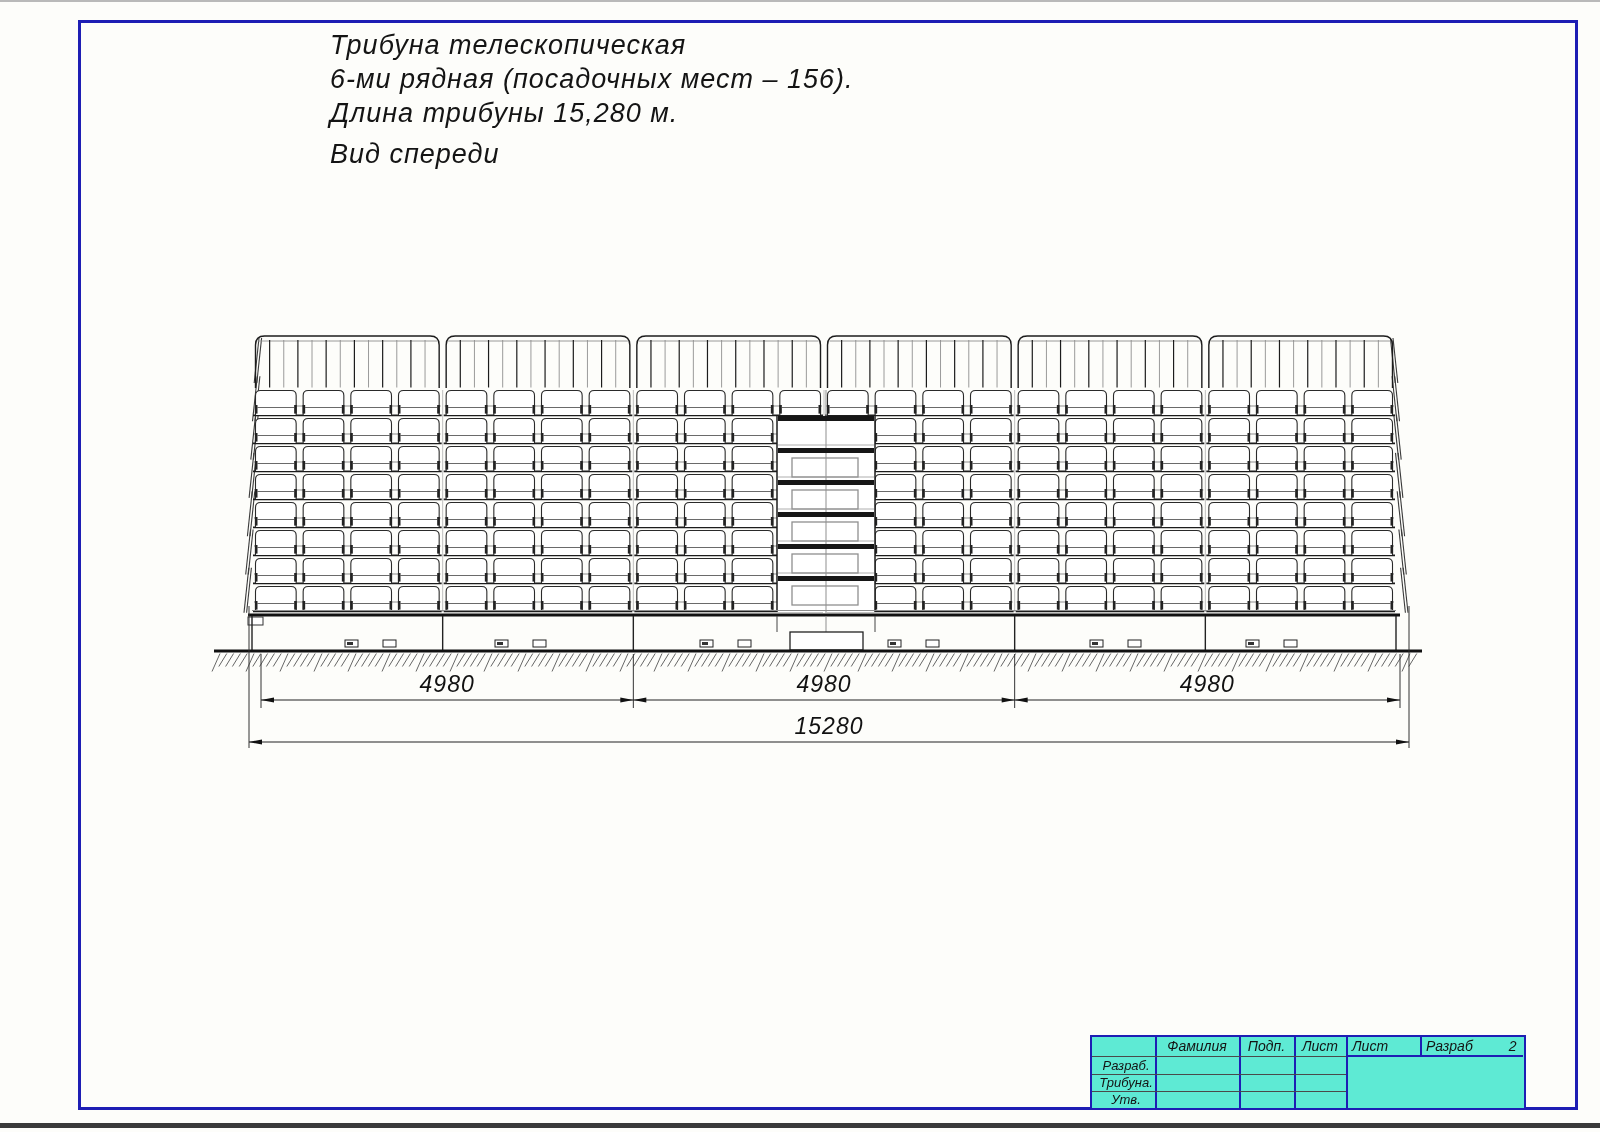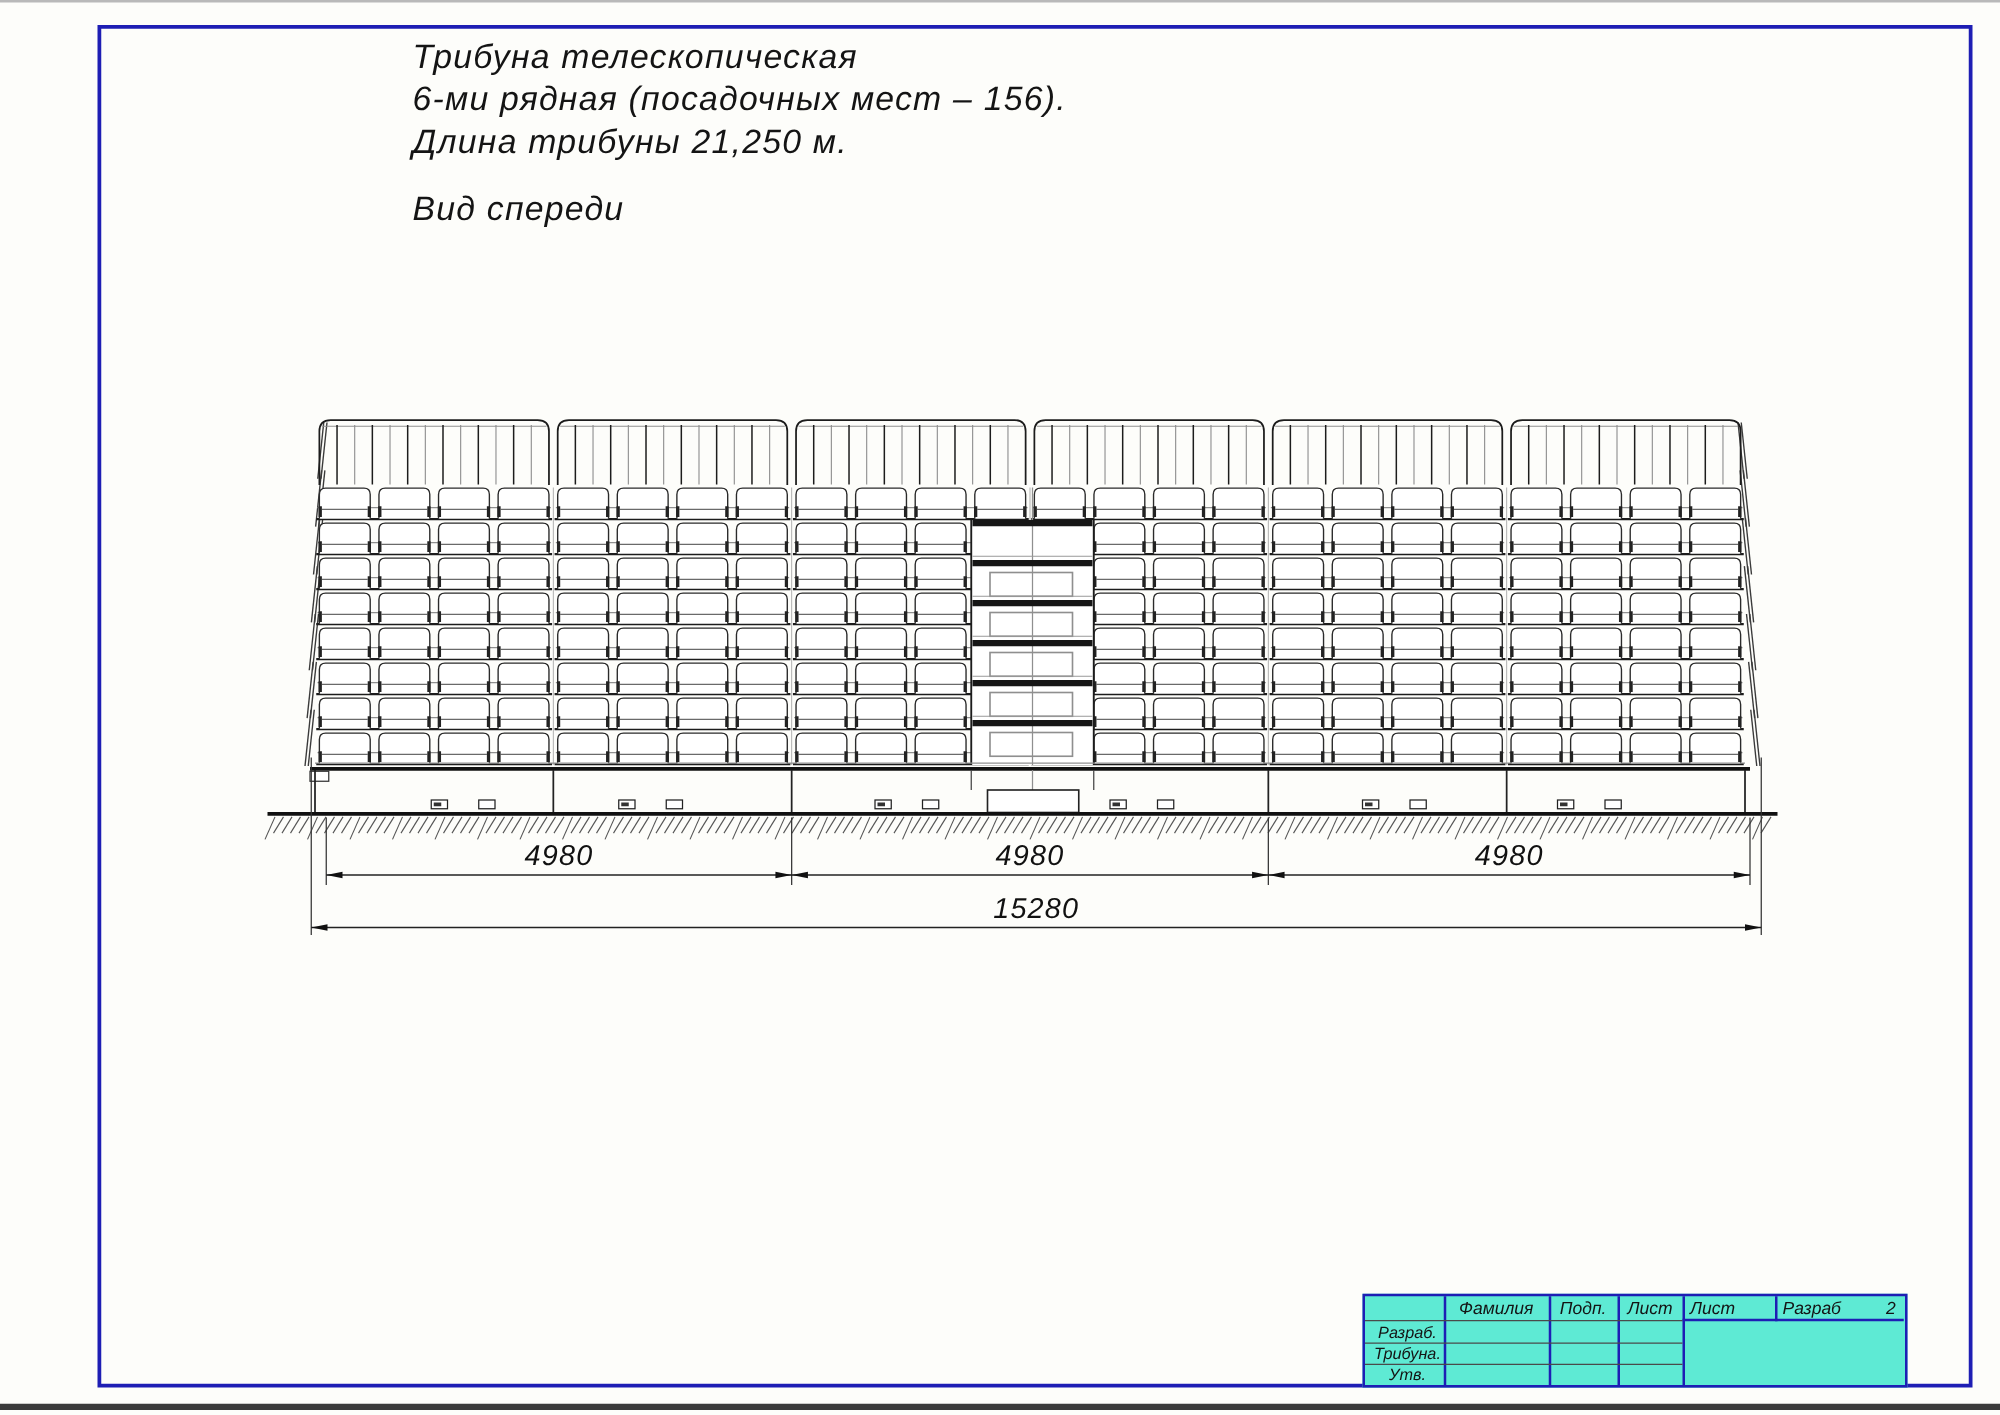--- a/index.html
+++ b/index.html
@@ -4,21 +4,21 @@
 <style>
   html,body{margin:0;padding:0;background:#ffffff;}
   .page{position:relative;width:1600px;height:1132px;background:#fdfdfa;overflow:hidden;
         font-family:"Liberation Sans",sans-serif;}
   .page-edge-top{position:absolute;left:0;top:0;width:1600px;height:2px;background:#b9b9b9;}
   .page-edge-bottom{position:absolute;left:0;top:1123px;width:1600px;height:5px;background:#3a3a3a;}
   .frame{position:absolute;left:78px;top:20px;width:1500px;height:1090px;
          border:3px solid #1e1eb4;box-sizing:border-box;}
   .titles{position:absolute;left:330px;top:28px;width:1000px;text-align:left;color:#141414;}
   .titles .t{font-style:italic;font-size:27px;line-height:34px;letter-spacing:1px;}
-  .titles .view{margin-top:20px;}
+  .titles .view{margin-top:7px;}
   svg.drawing{position:absolute;left:200px;top:320px;}
   .dimtxt{font-family:"Liberation Sans",sans-serif;font-style:italic;font-size:23px;
           fill:#111;text-anchor:middle;letter-spacing:1px;}
   
   .tblock{position:absolute;left:1090px;top:1035px;width:436px;height:75px;
           border:2px solid #1e1eb4;box-sizing:border-box;background:#5eead4;}
   .tb-v{position:absolute;top:0;bottom:0;width:2px;background:#1e1eb4;}
   .tb-vh{position:absolute;top:0;height:20px;width:2px;background:#1e1eb4;}
   .tb-h{position:absolute;height:1px;background:#4a4a4a;}
   .tb-hb{position:absolute;height:2px;background:#1e1eb4;}
@@ -30,21 +30,21 @@
 </head>
 <body>
 
 <div class="page">
   <div class="page-edge-top"></div>
   <div class="frame"></div>
 
   <div class="titles">
     <div class="t">Трибуна телескопическая</div>
     <div class="t">6-ми рядная (посадочных мест – 156).</div>
-    <div class="t">Длина трибуны 21,250 м.</div>
+    <div class="t">Длина трибуны 15,280 м.</div>
     <div class="t view">Вид спереди</div>
   </div>
 
   <svg class="drawing" width="1250" height="445" viewBox="0 0 1250 445">
       <line x1="59" y1="18" x2="54.2" y2="63" stroke="#3a3a3a" stroke-width="1.1"></line>
       <line x1="61.6" y1="18" x2="56.800000000000004" y2="63" stroke="#3a3a3a" stroke-width="1.1"></line>
       <line x1="1193" y1="18" x2="1197.8" y2="63" stroke="#3a3a3a" stroke-width="1.1"></line>
       <line x1="1190.4" y1="18" x2="1195.2" y2="63" stroke="#3a3a3a" stroke-width="1.1"></line>
       <line x1="57.3" y1="56.3" x2="52.5" y2="101.3" stroke="#3a3a3a" stroke-width="1.1"></line>
       <line x1="59.9" y1="56.3" x2="55.1" y2="101.3" stroke="#3a3a3a" stroke-width="1.1"></line>

